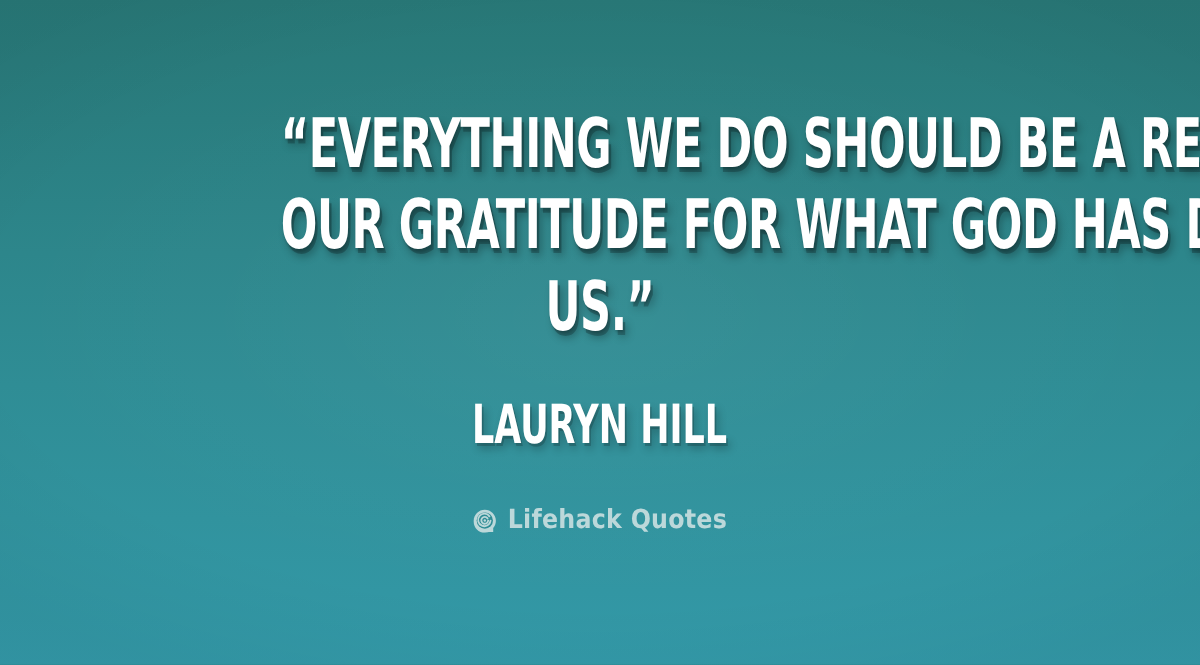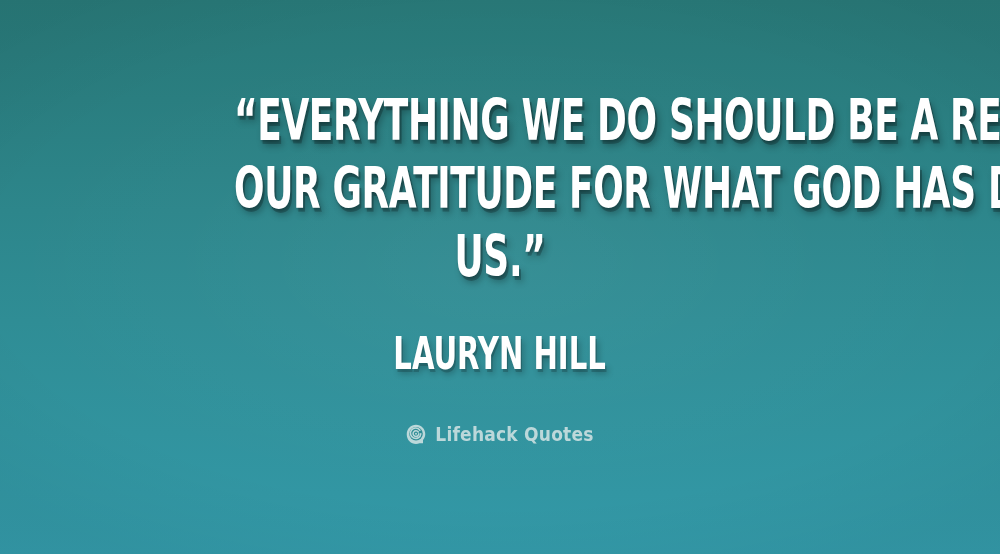--- a/index.html
+++ b/index.html
@@ -102,21 +102,21 @@
   #brand-logo-icon {
     display:block;
     width:20px;
     height:20px;
     flex:0 0 20px;
   }
 
   #brand-name {
     font-family:"Liberation Sans Narrow", "DejaVu Sans Condensed", "Liberation Sans", sans-serif;
     font-weight:700;
-    font-size:19px;
+    font-size:22px;
     line-height:20px;
     letter-spacing:0.2px;
     color:#bcd8da;
     white-space:nowrap;
   }
 </style>
 </head>
 <body>
 
 <div id="quote-card">

